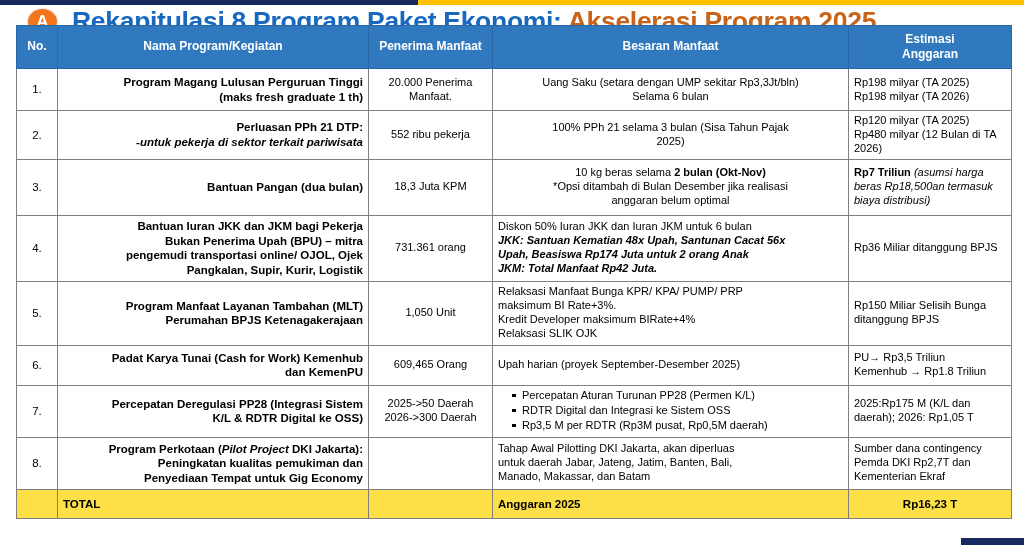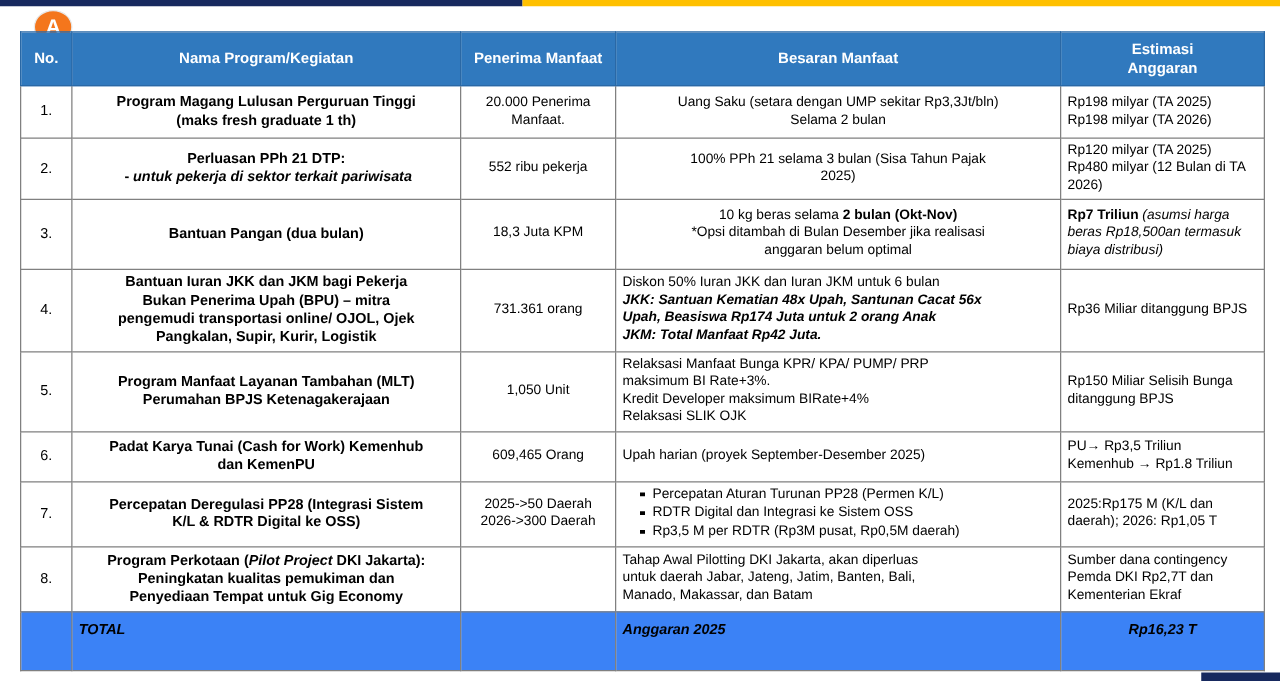--- a/index.html
+++ b/index.html
@@ -100,21 +100,21 @@
   }
 
   
   .c-no    { width: 41px;  }
   .c-nama  { width: 311px; }
   .c-pen   { width: 124px; }
   .c-bes   { width: 356px; }
   .c-est   { width: 163px; }
 
   td.cell-no    { text-align: center; font-size: 11.5px; }
-  td.cell-nama  { text-align: center;  font-weight: bold; font-size: 11.5px; }
+  td.cell-nama  { text-align: right;  font-weight: bold; font-size: 11.5px; }
   td.cell-pen   { text-align: center; }
   td.cell-bes   { text-align: center; margin-left: 40px; }
   td.cell-est   { }
 
   td.bes-left   { text-align: left; }
 
   .it      { font-style: italic; }
   .bi      { font-weight: bold; font-style: italic; }
   .b       { font-weight: bold; }
 
@@ -135,27 +135,26 @@
   ul.bullets li:before {
     content: "";
     position: absolute;
     left: 0; top: 5px;
     width: 3.5px; height: 3.5px;
     background: #000000;
   }
 
   
   tr.total-row td {
-    background: #3b82f6;
+    background: #fde047;
     font-weight: bold;
     font-size: 11.5px;
     height: 24px;
     padding-top: 2px;
-    padding-bottom: 20px;
-    font-style: italic;
+    padding-bottom: 2px;
   }
   td.total-label  { text-align: left; }
   td.total-mid    { text-align: left; }
   td.total-amount { text-align: center; }
 
   .row-tall-1 { height: 42px; }
   .row-tall-2 { height: 46px; }
   .row-tall-3 { height: 56px; }
   .row-tall-4 { height: 66px; }
   .row-tall-5 { height: 64px; }
@@ -164,20 +163,24 @@
   .row-tall-8 { height: 52px; }
 </style>
 </head>
 <body>
 
 <div class="strip-left"></div>
 <div class="strip-right"></div>
 
 <div class="title-row">
   <div class="badge">A</div>
+  <div class="title-text">
+    <span class="title-main">Rekapitulasi 8 Program Paket Ekonomi:</span>
+    <span class="title-accent">Akselerasi Program 2025</span>
+  </div>
 </div>
 
 <table class="rekap">
   <colgroup>
     <col class="c-no">
       <col class="c-nama">
       <col class="c-pen">
       <col class="c-bes">
       <col class="c-est">
   </colgroup>
@@ -200,21 +203,21 @@
       <td class="cell-nama">
         <span>Program Magang Lulusan Perguruan Tinggi</span><br>
         <span>(maks fresh graduate 1 th)</span>
       </td>
       <td class="cell-pen">
         <span>20.000 Penerima</span><br>
         <span>Manfaat.</span>
       </td>
       <td class="cell-bes">
         <span>Uang Saku (setara dengan UMP sekitar Rp3,3Jt/bln)</span><br>
-        <span>Selama 2 bulan</span>
+        <span>Selama 6 bulan</span>
       </td>
       <td class="cell-est">
         <span>Rp198 milyar (TA 2025)</span><br>
         <span>Rp198 milyar (TA 2026)</span>
       </td>
     </tr>
 
     <tr class="row-tall-2">
       <td class="cell-no">2.</td>
       <td class="cell-nama">

